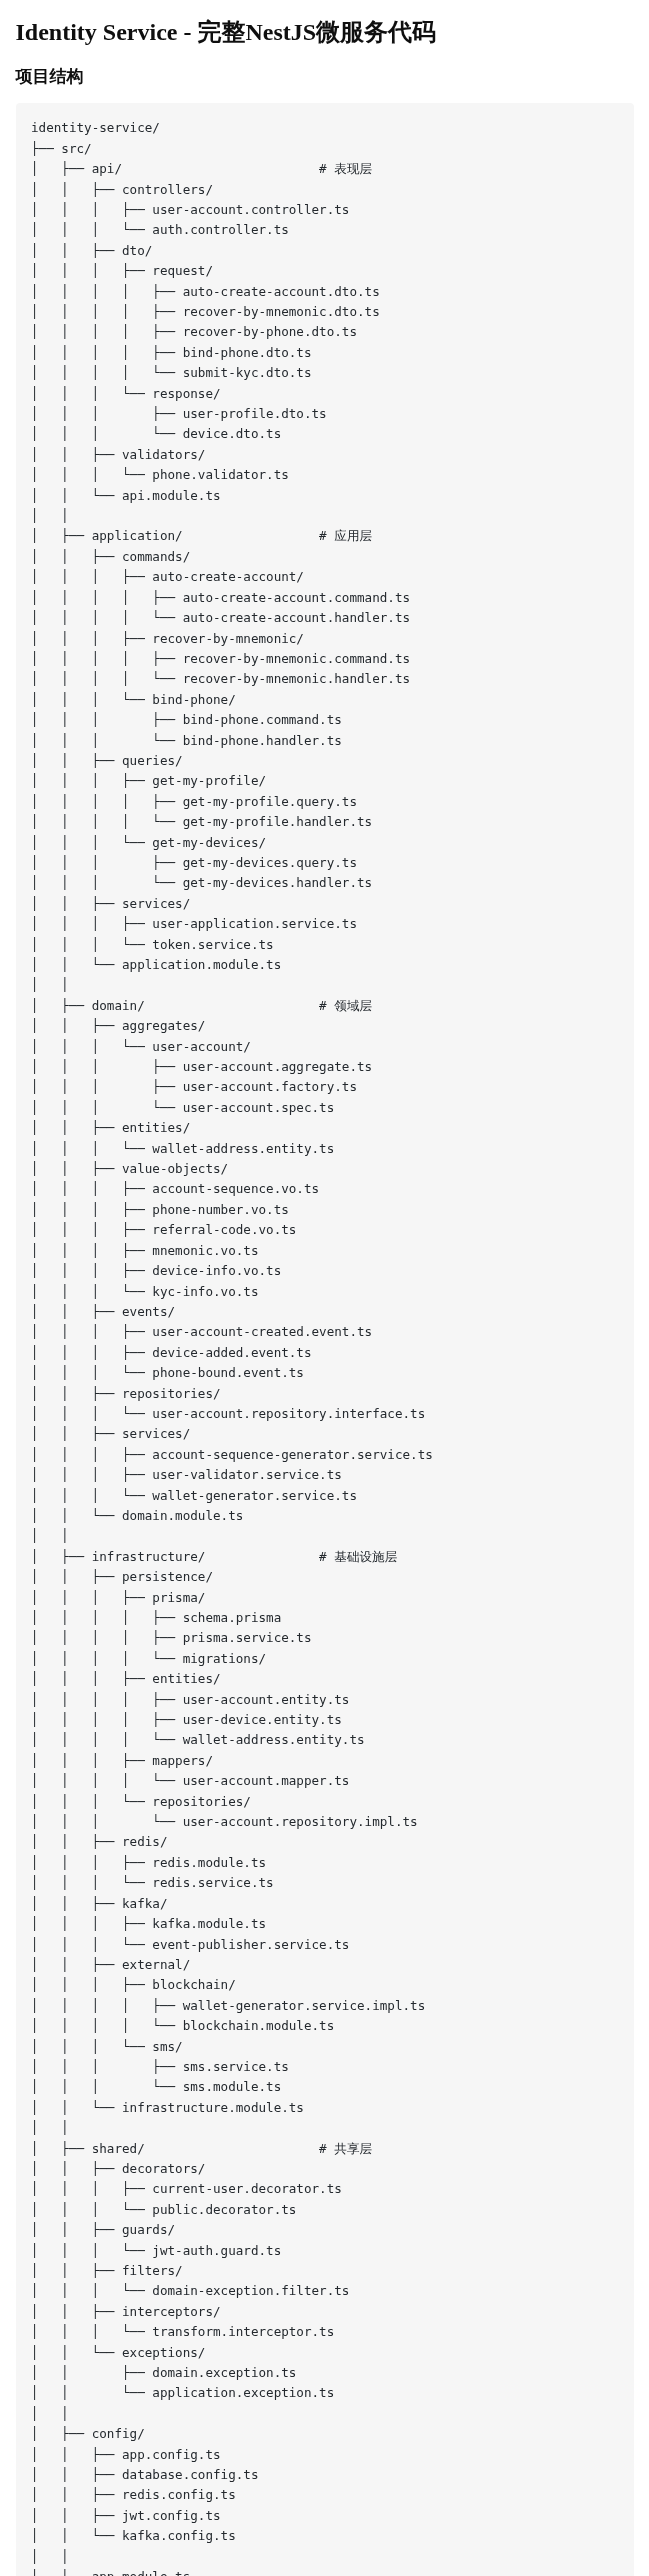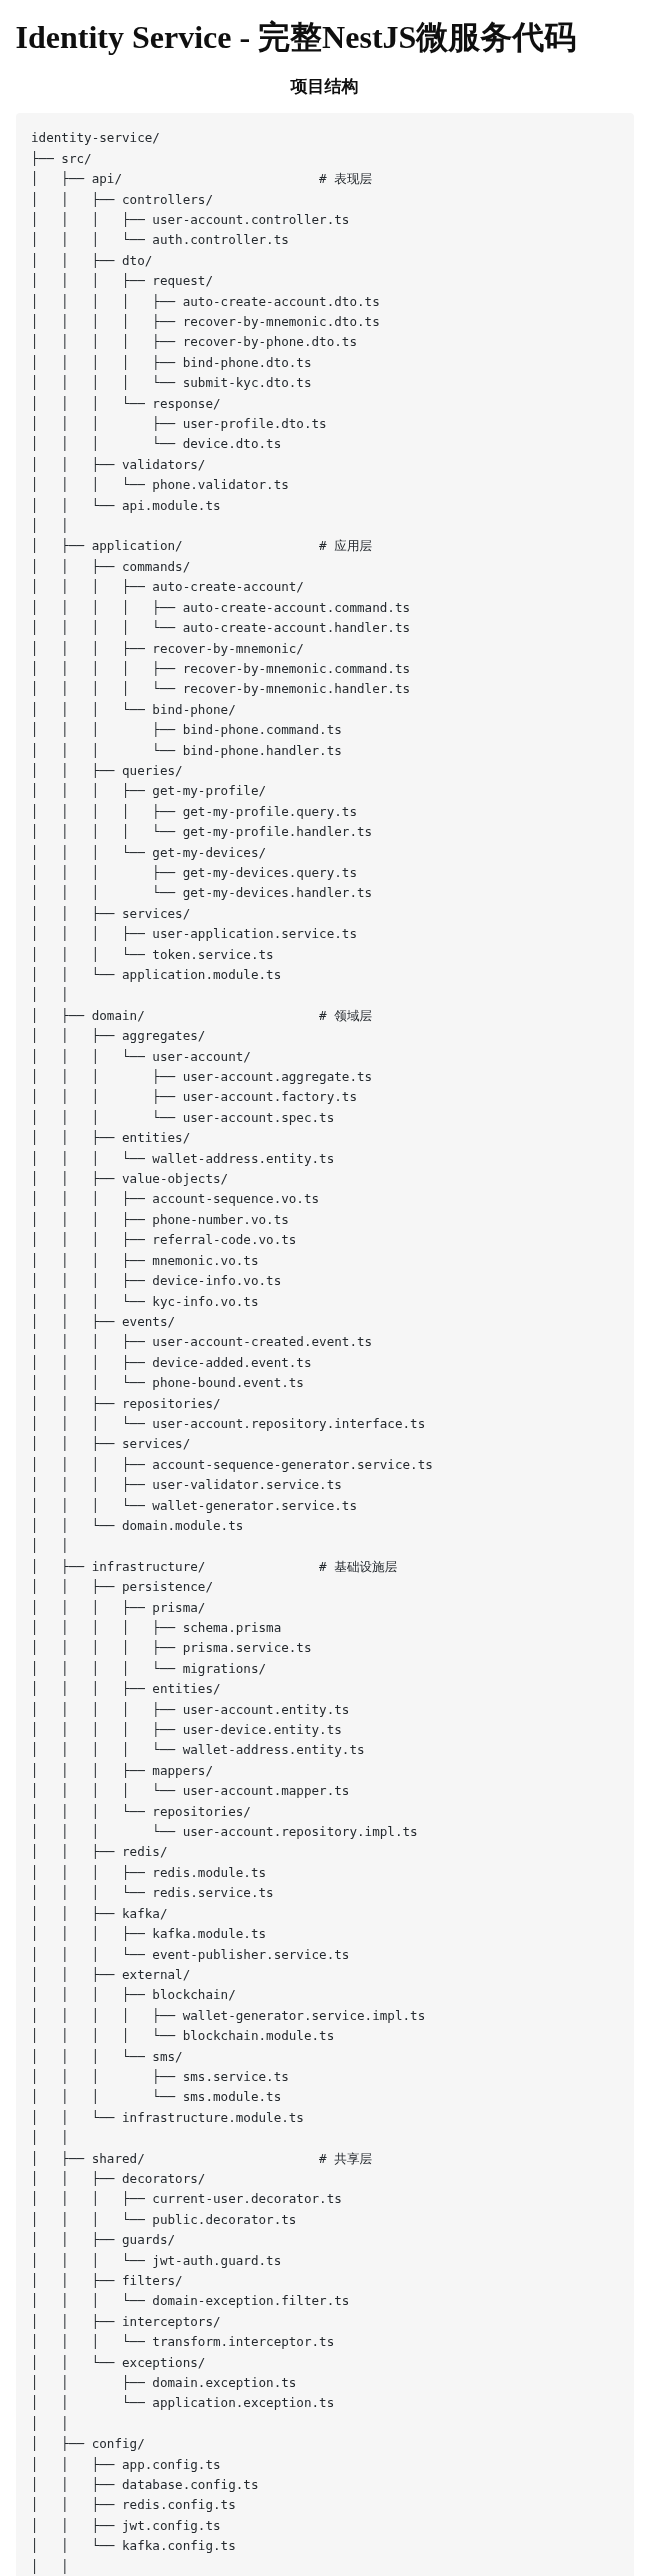--- a/index.html
+++ b/index.html
@@ -13,34 +13,33 @@
     font-family: "Liberation Sans", sans-serif;
     color: #1a1a1a;
     box-sizing: border-box;
   }
   .page {
     padding: 16.5px 15.5px 10.3px 15.5px;
     box-sizing: border-box;
   }
   .doc-title {
     font-family: "Liberation Serif", "DejaVu Serif", serif;
-    font-size: 32px;
+    font-size: 24px;
     line-height: 1.25;
     font-weight: 700;
     color: #0f0f0f;
     margin: 0 0 19.6px 0;
   }
   .section-heading {
     font-family: "Liberation Serif", "DejaVu Serif", serif;
     font-size: 17px;
     line-height: 1.25;
     font-weight: 700;
     color: #0f0f0f;
     margin: 0 0 15.5px 0;
-    text-align: center;
   }
   .code-block {
     background: #f6f6f6;
     border-radius: 4.1px;
     padding: 15.5px;
     box-sizing: border-box;
     width: 618px;
   }
   .code-block pre {
     margin: 0;

